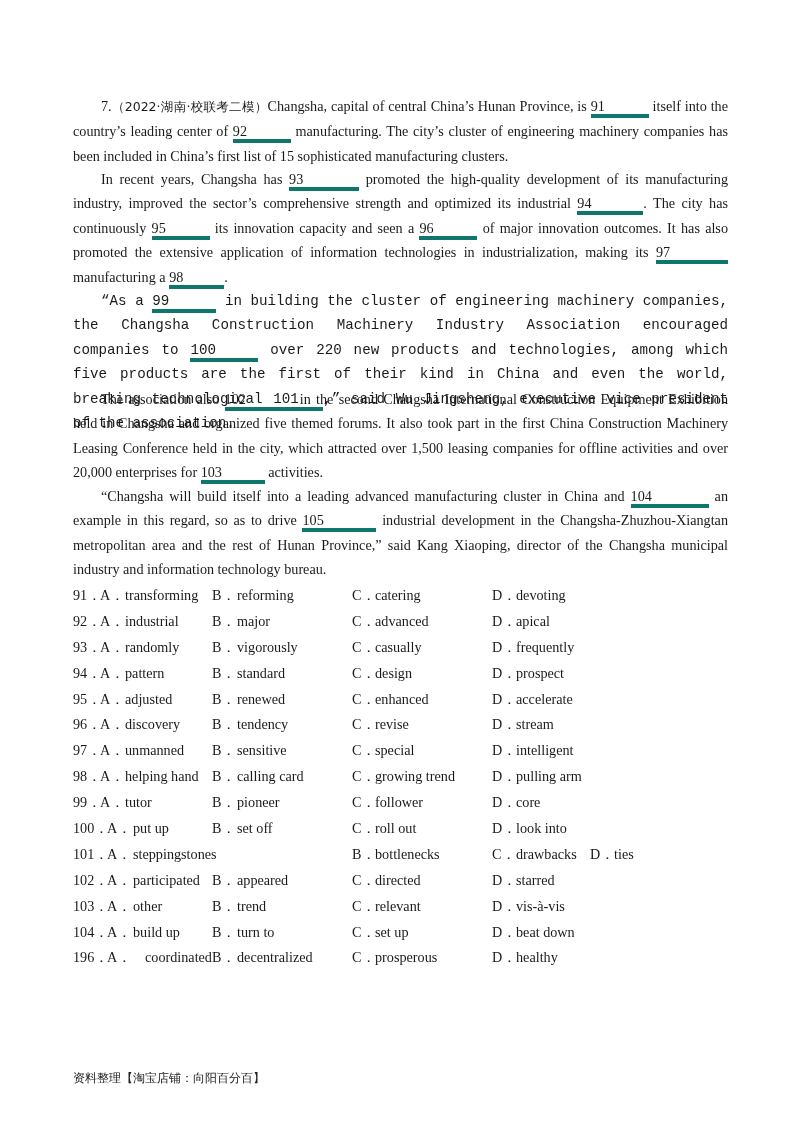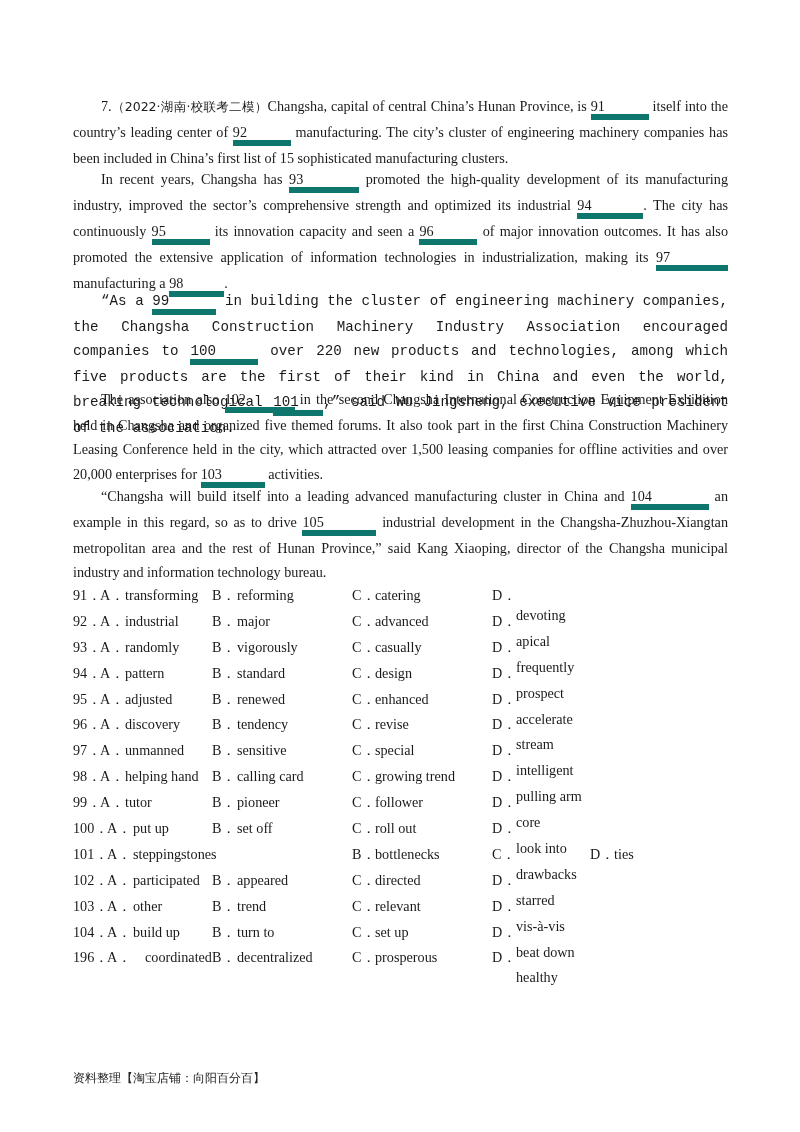--- a/index.html
+++ b/index.html
@@ -9,36 +9,36 @@
     color: #1a1a1a;
     font-size: 14.2px;
   }
   .page { position: absolute; left: 0; top: 0; width: 800px; height: 1132px; }
   .para {
     position: absolute; left: 73px; width: 655px;
     line-height: 24.4px; text-align: justify; text-align-last: left;
   }
   .indent { text-indent: 28px; }
   .blank {
-    display: inline-block; border-bottom: 6px solid #0f766e;
+    display: inline-block; border-bottom: 4px solid #0f766e;
     text-align: center; line-height: 15px; text-indent: 0;
   }
   .src { font-family: "DejaVu Sans", sans-serif; font-size: 12.5px; }
   .opts { position: absolute; left: 73px; top: 583px; width: 660px; }
   .opt-row { position: relative; height: 25.9px; line-height: 25.9px; }
   .opt-row span { position: absolute; white-space: nowrap; }
   .c-num { left: 0; }
   .c-a { left: 27px; }
   .c-at { left: 52px; }
   .c-b { left: 139px; }
   .c-bt { left: 164px; text-align: right; }
   .c-c { left: 279px; }
   .c-ct { left: 302px; }
   .c-d { left: 419px; }
-  .c-dt { left: 443px; margin-top: 20px; }
+  .c-dt { left: 443px; }
   .footer {
     position: absolute; left: 73px; top: 1070px;
     font-family: "DejaVu Sans", sans-serif; font-size: 12px; color: #222;
   }
 </style>
 </head>
 <body>
 
 <div class="page">
 

